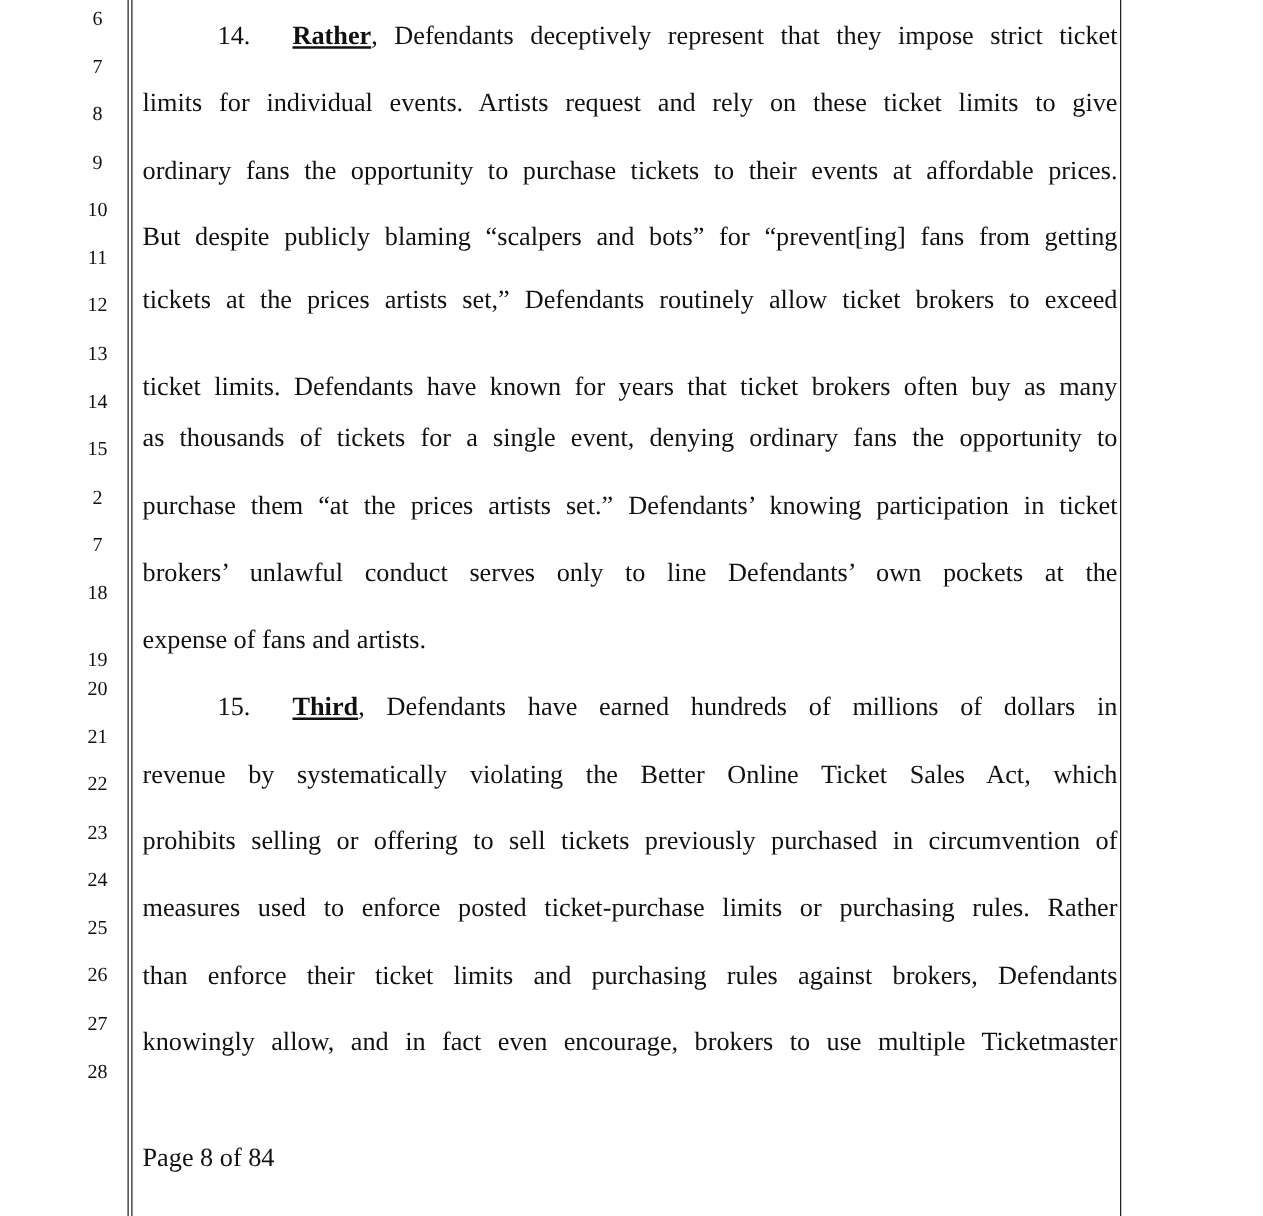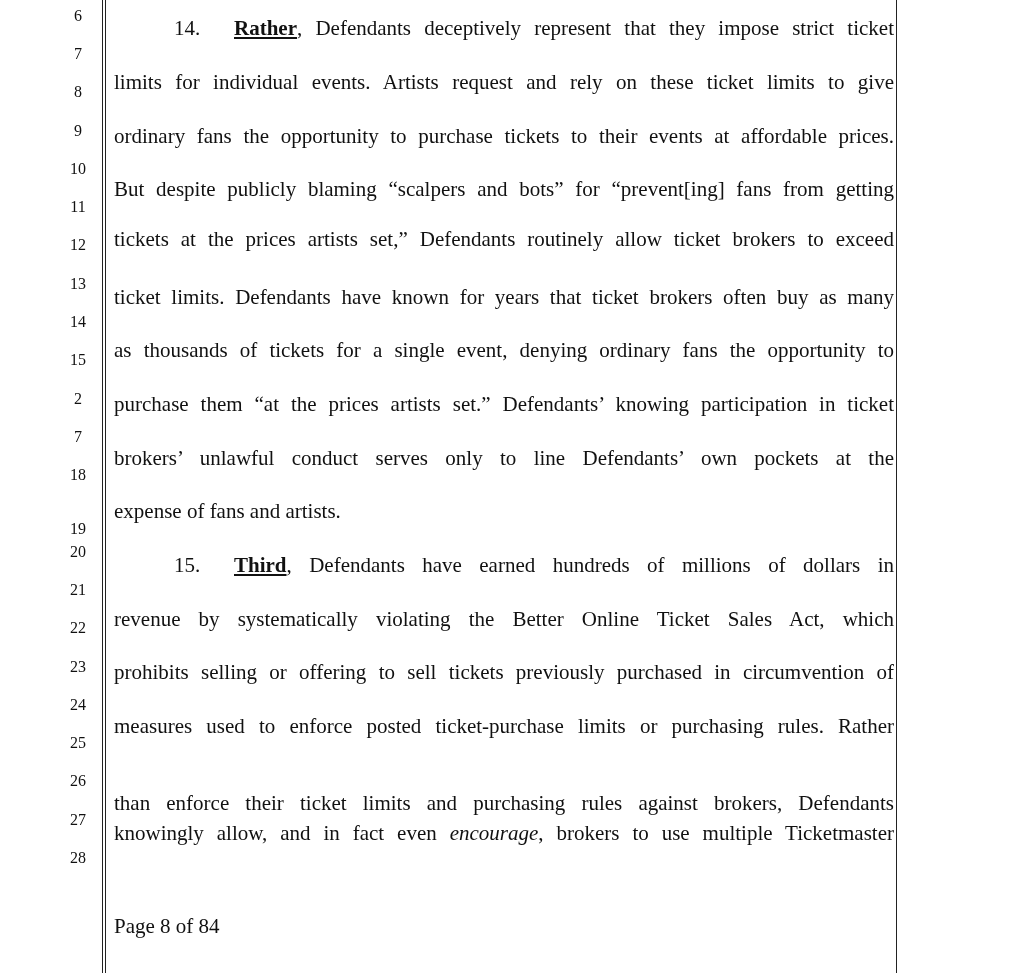--- a/index.html
+++ b/index.html
@@ -9,21 +9,21 @@
     #rule-left-1 { left: 102px; }
     #rule-left-2 { left: 105px; }
     #rule-right { left: 896px; }
     .ln { position: absolute; left: 64px; width: 28px; text-align: center; font-size: 16px; line-height: 18px; color: #111; }
     .tl { position: absolute; left: 114px; width: 780px; font-size: 21px; line-height: 26px;
           white-space: nowrap; text-align: justify; text-align-last: justify; }
     .tl.last { text-align-last: left; }
     .tl.indent { padding-left: 60px; width: 720px; }
     .pnum { display: inline-block; width: 60px; }
     .b-u { font-weight: bold; text-decoration: underline; }
-    .it { font-style: italic; }
+    .it { }
     .footer { position: absolute; left: 114px; width: 780px; top: 913px; text-align: left; font-size: 21px; line-height: 26px; }
   </style>
 </head>
 <body>
 
 <div class="rule" id="rule-left-1"></div>
 <div class="rule" id="rule-left-2"></div>
 <div class="rule" id="rule-right"></div>
 
 <div>
@@ -53,33 +53,33 @@
 </div>
 
 <div>
   <div class="tl indent" style="top:15px">
     <span class="pnum">14.</span><span class="b-u">Rather</span><span>, Defendants deceptively represent that they impose strict ticket</span>
   </div>
   <div class="tl" style="top:69px">limits for individual events. Artists request and rely on these ticket limits to give</div>
   <div class="tl" style="top:123px">ordinary fans the opportunity to purchase tickets to their events at affordable prices.</div>
   <div class="tl" style="top:176px">But despite publicly blaming “scalpers and bots” for “prevent[ing] fans from getting</div>
   <div class="tl" style="top:226px">tickets at the prices artists set,” Defendants routinely allow ticket brokers to exceed</div>
-  <div class="tl" style="top:284px">ticket limits. Defendants have known for years that ticket brokers often buy as many</div>
+  <div class="tl" style="top:296px">ticket limits. Defendants have known for years that ticket brokers often buy as many</div>
   <div class="tl" style="top:337px">as thousands of tickets for a single event, denying ordinary fans the opportunity to</div>
   <div class="tl" style="top:391px">purchase them “at the prices artists set.” Defendants’ knowing participation in ticket</div>
   <div class="tl" style="top:445px">brokers’ unlawful conduct serves only to line Defendants’ own pockets at the</div>
   <div class="tl last" style="top:498px">expense of fans and artists.</div>
 </div>
 
 <div>
   <div class="tl indent" style="top:552px">
     <span class="pnum">15.</span><span class="b-u">Third</span><span>, Defendants have earned hundreds of millions of dollars in</span>
   </div>
   <div class="tl" style="top:606px">revenue by systematically violating the Better Online Ticket Sales Act, which</div>
   <div class="tl" style="top:659px">prohibits selling or offering to sell tickets previously purchased in circumvention of</div>
   <div class="tl" style="top:713px">measures used to enforce posted ticket-purchase limits or purchasing rules. Rather</div>
-  <div class="tl" style="top:790px">than enforce their ticket limits and purchasing rules against brokers, Defendants</div>
+  <div class="tl" style="top:767px">than enforce their ticket limits and purchasing rules against brokers, Defendants</div>
   <div class="tl" style="top:820px">
     <span>knowingly allow, and in fact even </span><span class="it">encourage</span><span>, brokers to use multiple Ticketmaster</span>
   </div>
 </div>
 
 <div class="footer">Page 8 of 84</div>
 
 </body></html>

